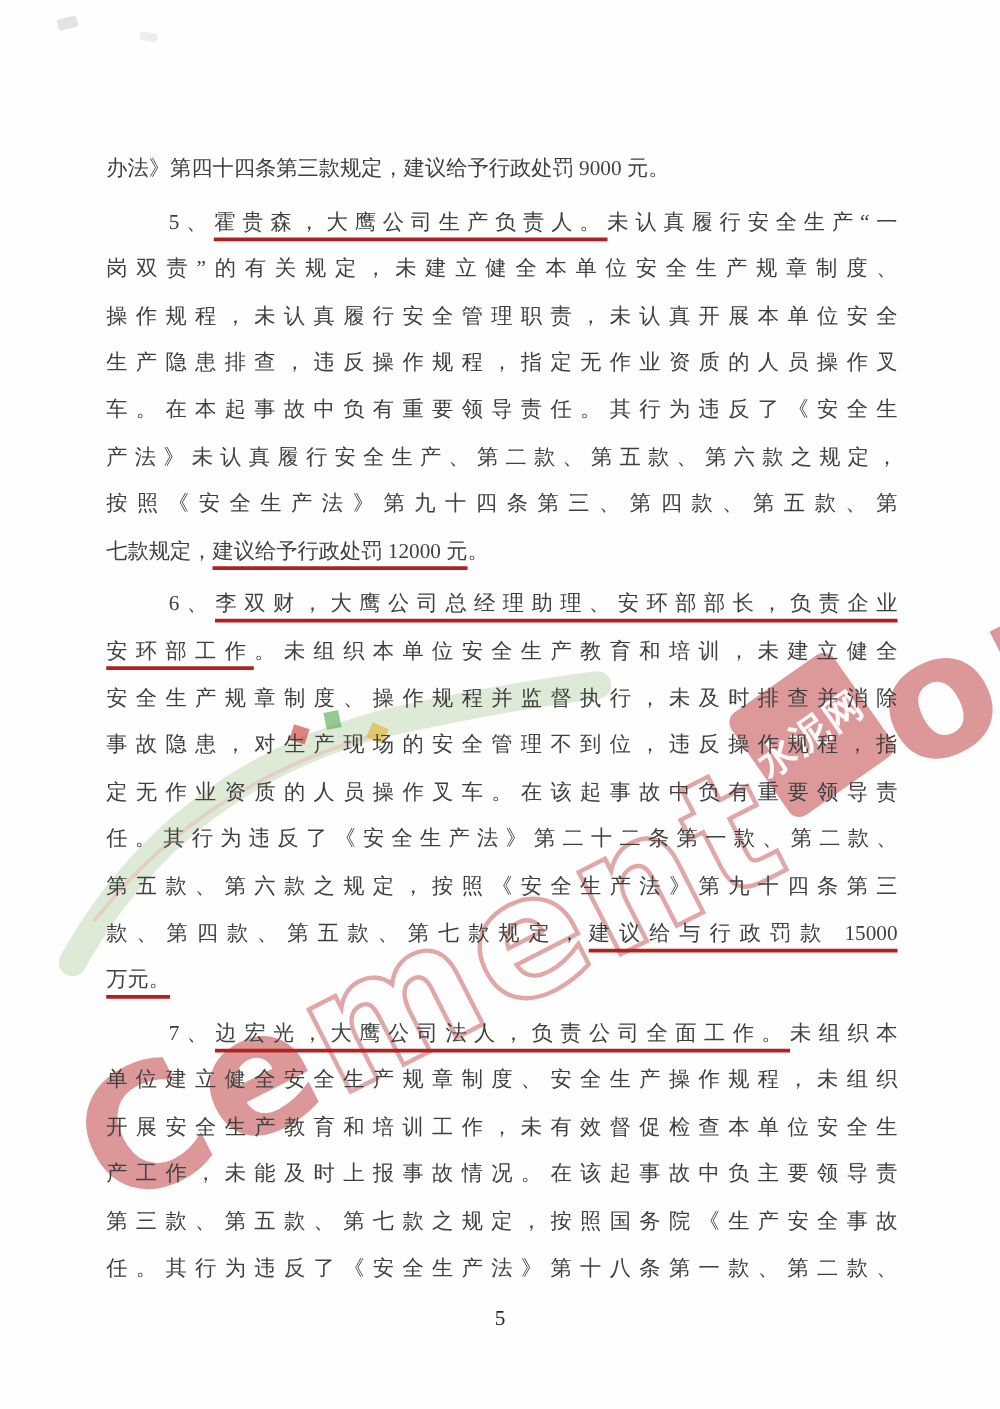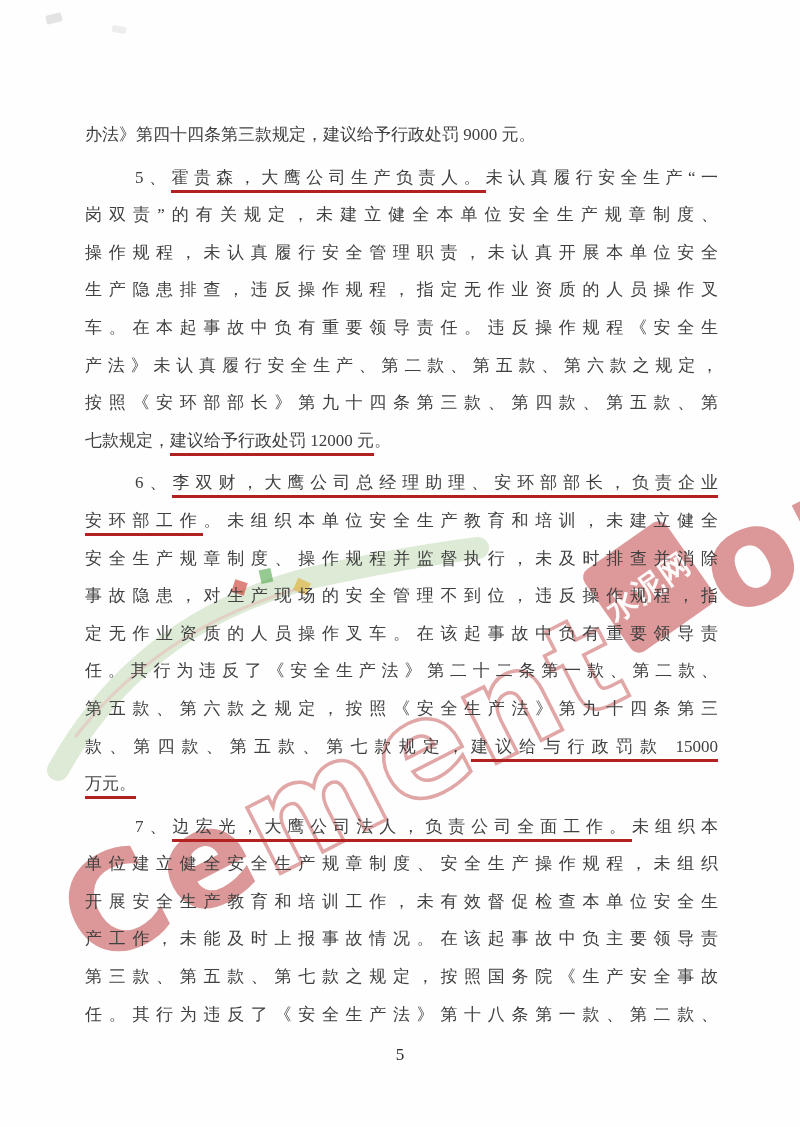--- a/index.html
+++ b/index.html
@@ -81,23 +81,23 @@
     <div class="pencil" style="left:46px;top:14px;width:16px;height:9px;transform:rotate(-14deg);"></div>
     <div class="pencil" style="left:112px;top:26px;width:14px;height:7px;transform:rotate(10deg);opacity:0.5;"></div>
   </div>
 
   <div class="doc" id="doc">
       <div class="line"><span>办法》第四十四条第三款规定，建议给予行政处罚 9000 元。</span></div>
       <div class="line jf indent para"><span>5、</span><span class="seg-u">霍贵森，大鹰公司生产负责人。</span><span>未认真履行安全生产“一</span></div>
       <div class="line jf"><span>岗双责”的有关规定，未建立健全本单位安全生产规章制度、</span></div>
       <div class="line jf"><span>操作规程，未认真履行安全管理职责，未认真开展本单位安全</span></div>
       <div class="line jf"><span>生产隐患排查，违反操作规程，指定无作业资质的人员操作叉</span></div>
-      <div class="line jf"><span>车。在本起事故中负有重要领导责任。违反操作规程《安全生</span></div>
+      <div class="line jf"><span>车。在本起事故中负有重要领导责任。其行为违反了《安全生</span></div>
       <div class="line jf"><span>产法》未认真履行安全生产、第二款、第五款、第六款之规定，</span></div>
-      <div class="line jf"><span>按照《安环部部长》第九十四条第三款、第四款、第五款、第</span></div>
+      <div class="line jf"><span>按照《安全生产法》第九十四条第三、第四款、第五款、第</span></div>
       <div class="line"><span>七款规定，</span><span class="seg-u">建议给予行政处罚 12000 元</span><span>。</span></div>
       <div class="line jf indent para"><span>6、</span><span class="seg-u">李双财，大鹰公司总经理助理、安环部部长，负责企业</span></div>
       <div class="line jf"><span class="seg-u">安环部工作</span><span>。未组织本单位安全生产教育和培训，未建立健全</span></div>
       <div class="line jf"><span>安全生产规章制度、操作规程并监督执行，未及时排查并消除</span></div>
       <div class="line jf"><span>事故隐患，对生产现场的安全管理不到位，违反操作规程，指</span></div>
       <div class="line jf"><span>定无作业资质的人员操作叉车。在该起事故中负有重要领导责</span></div>
       <div class="line jf"><span>任。其行为违反了《安全生产法》第二十二条第一款、第二款、</span></div>
       <div class="line jf"><span>第五款、第六款之规定，按照《安全生产法》第九十四条第三</span></div>
       <div class="line jf"><span>款、第四款、第五款、第七款规定，</span><span class="seg-u">建议给与行政罚款 15000</span></div>
       <div class="line"><span class="seg-u">万元。</span></div>

